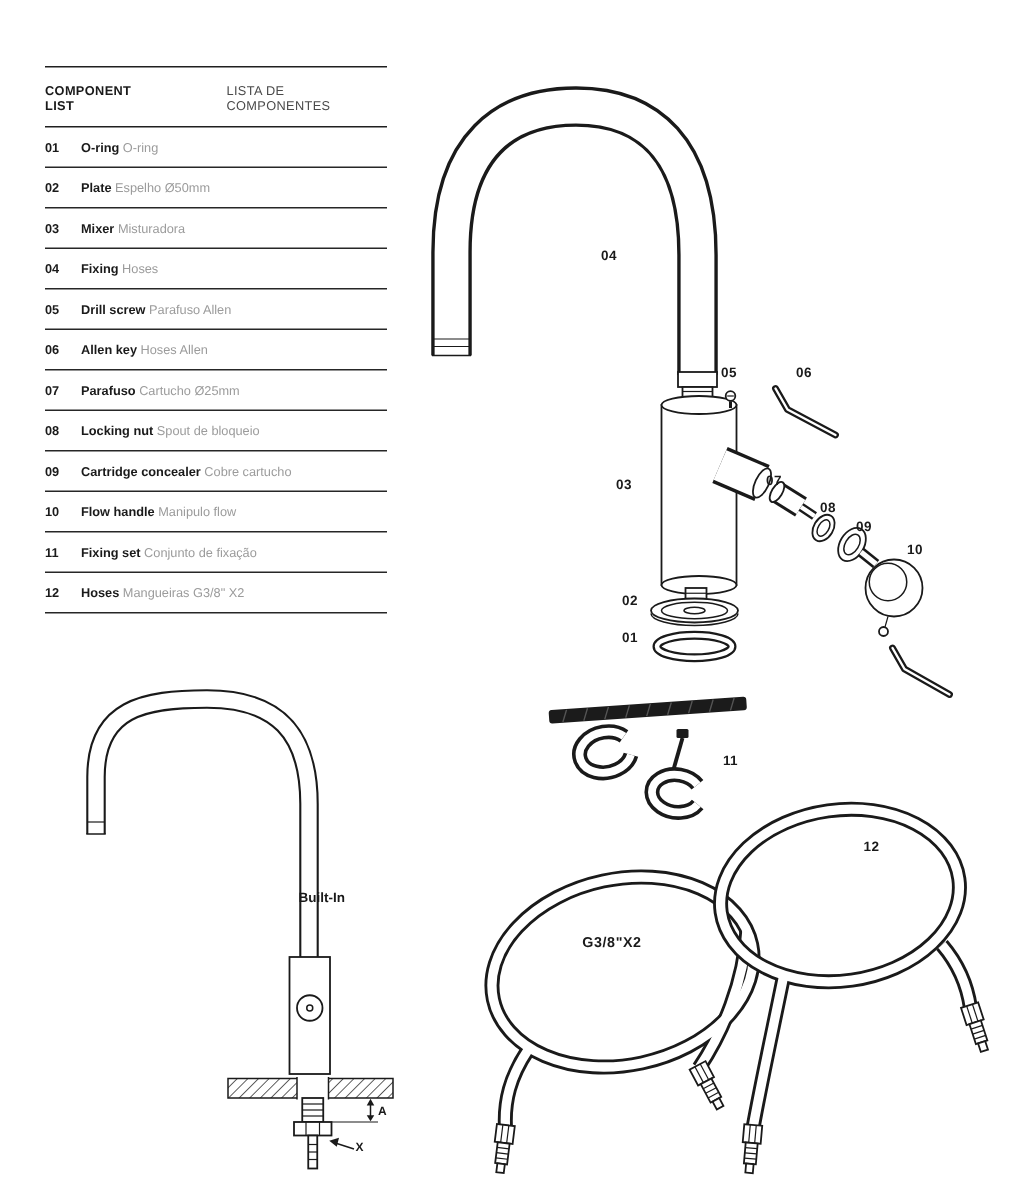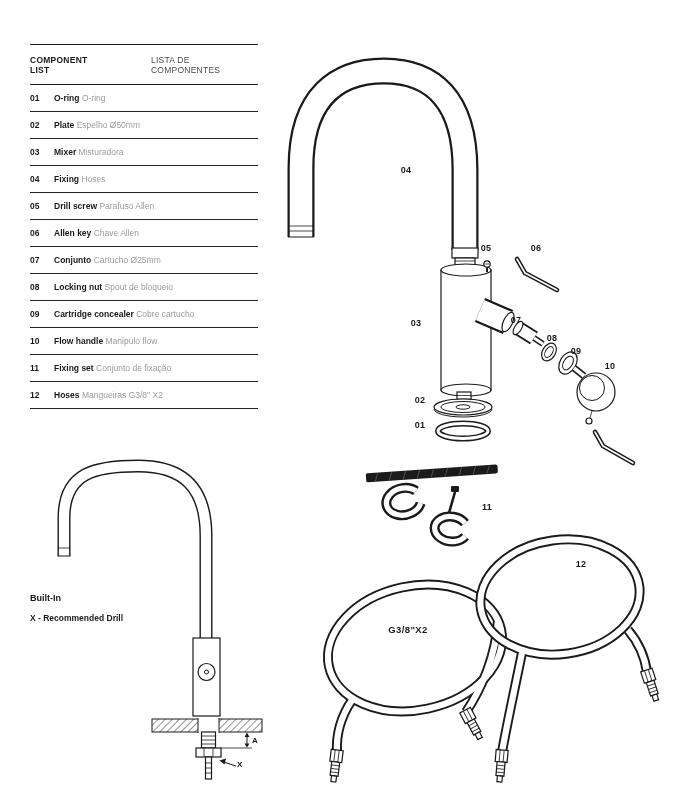--- a/index.html
+++ b/index.html
@@ -19,21 +19,21 @@
   .row .en { font-weight:bold; }
   .row .pt { color:#9b9b9b; }
 
   
   .callout { position:absolute; transform:translate(-50%,-50%); font-size:9px; font-weight:bold; letter-spacing:.3px; white-space:nowrap; }
   .hose-size { font-size:9.5px; letter-spacing:.4px; }
   .dim-label { position:absolute; font-size:8px; font-weight:bold; }
 
   
   .builtin-text { position:absolute; left:30px; top:592px; width:200px; font-size:8.5px; line-height:12px; }
-  .bi-title { font-weight:bold; font-size:9px; }
+  .bi-title { font-weight:bold; font-size:9px;text-align:right; }
   .bi-sub { color:#9b9b9b; }
   .bi-dim-a { font-weight:bold; margin-top:18px; }
   .bi-dim-x { font-weight:bold; margin-top:8px; }
   .bi-dim-sub { color:#9b9b9b; }
 
   
   .bk { stroke:#1a1a1a; fill:none; }
   .wh { stroke:#ffffff; fill:none; }
   .part { fill:#ffffff; stroke:#1a1a1a; stroke-width:1.2; }
   .thin { stroke:#1a1a1a; stroke-width:1; fill:none; }
@@ -276,25 +276,25 @@
     <div class="row">
       <span class="num">04</span>
       <span class="nm"><span class="en">Fixing</span> <span class="pt">Hoses</span></span>
     </div>
     <div class="row">
       <span class="num">05</span>
       <span class="nm"><span class="en">Drill screw</span> <span class="pt">Parafuso Allen</span></span>
     </div>
     <div class="row">
       <span class="num">06</span>
-      <span class="nm"><span class="en">Allen key</span> <span class="pt">Chave Allen</span></span>
+      <span class="nm"><span class="en">Allen key</span> <span class="pt">Hoses Allen</span></span>
     </div>
     <div class="row">
       <span class="num">07</span>
-      <span class="nm"><span class="en">Conjunto</span> <span class="pt">Cartucho Ø25mm</span></span>
+      <span class="nm"><span class="en">Parafuso</span> <span class="pt">Cartucho Ø25mm</span></span>
     </div>
     <div class="row">
       <span class="num">08</span>
       <span class="nm"><span class="en">Locking nut</span> <span class="pt">Spout de bloqueio</span></span>
     </div>
     <div class="row">
       <span class="num">09</span>
       <span class="nm"><span class="en">Cartridge concealer</span> <span class="pt">Cobre cartucho</span></span>
     </div>
     <div class="row">
@@ -320,19 +320,18 @@
   <span class="callout" style="left:576px;top:351px">09</span>
   <span class="callout" style="left:610px;top:366px">10</span>
   <span class="callout" style="left:420px;top:400px">02</span>
   <span class="callout" style="left:420px;top:425px">01</span>
   <span class="callout" style="left:487px;top:507px">11</span>
   <span class="callout" style="left:581px;top:564px">12</span>
   <span class="callout hose-size" style="left:408px;top:629px">G3/8"X2</span>
 
   <div class="builtin-text">
     <div class="bi-title">Built-In</div>
-    <div class="bi-dim-x">X - Recommended Drill</div>
   </div>
 
   <span class="dim-label" style="left:252px;top:736px">A</span>
   <span class="dim-label" style="left:237px;top:760px">X</span>
 
 </div>
 
 </body></html>

